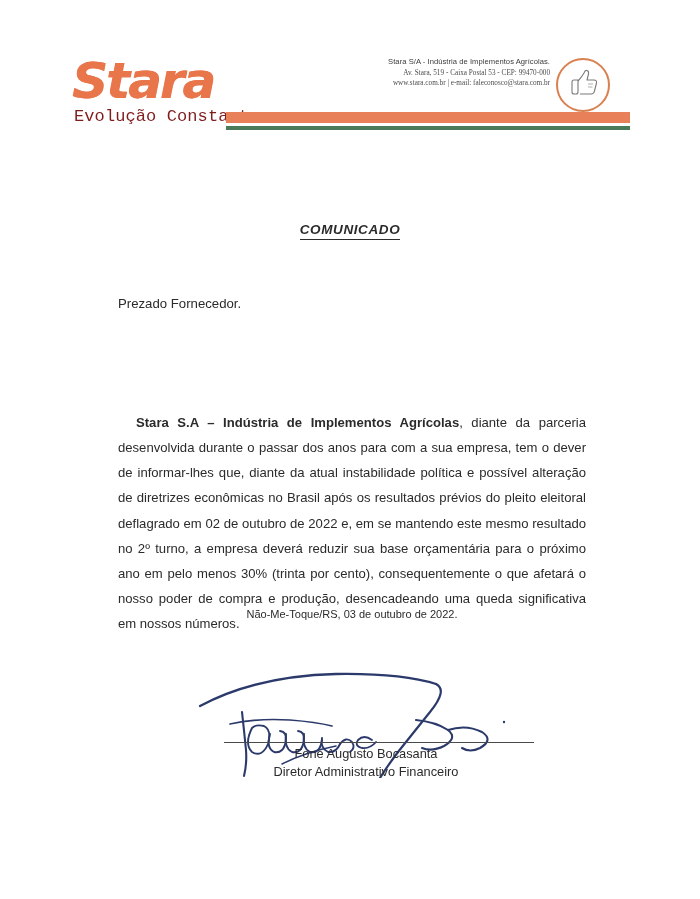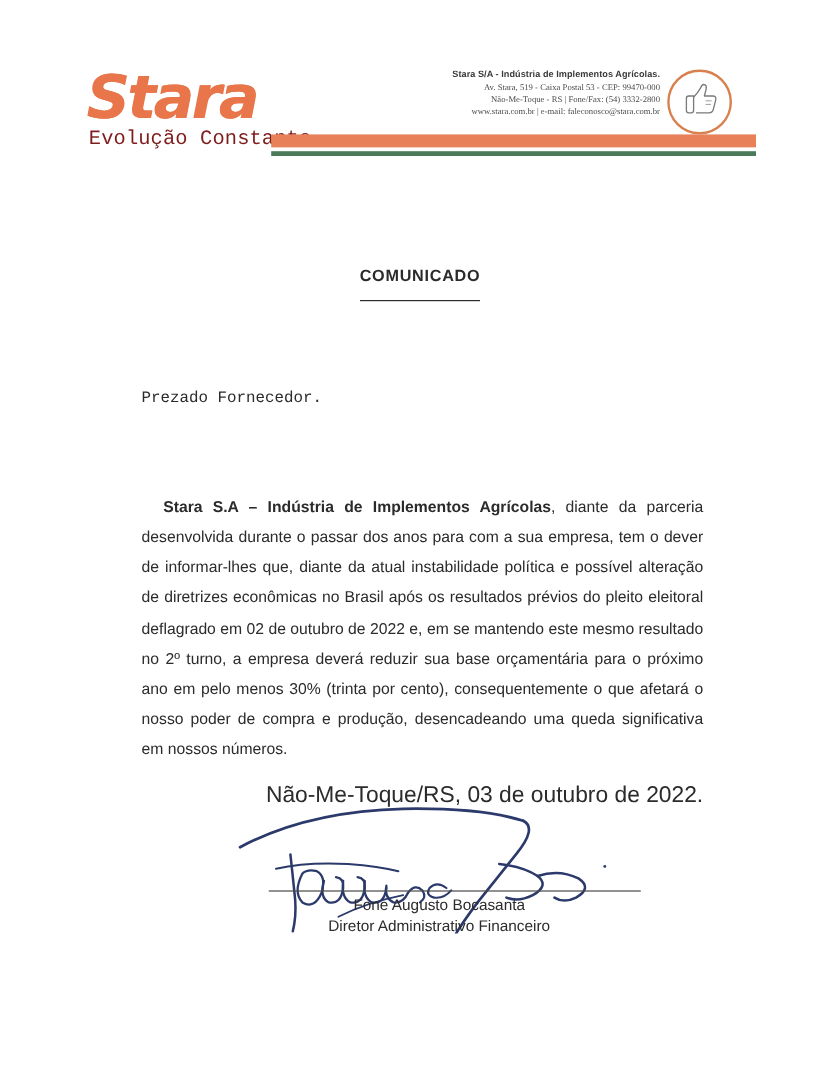--- a/index.html
+++ b/index.html
@@ -62,21 +62,21 @@
   .company-info {
     position: absolute;
     left: 300px;
     top: 57px;
     width: 250px;
     text-align: right;
     line-height: 1.42;
   }
   .company-name {
     font-size: 7.6px;
-    font-weight: bold;
+    font-weight: normal;
     color: #3a3a3a;
     letter-spacing: 0.05px;
     white-space: nowrap;
   }
   .company-line {
     font-size: 7.2px;
     color: #4a4a4a;
     letter-spacing: 0.02px;
     white-space: nowrap;
     font-family: Liberation Serif, serif;
@@ -119,30 +119,30 @@
     top: 222px;
     width: 700px;
     text-align: center;
     font-size: 13.5px;
     font-weight: bold;
     letter-spacing: 0.6px;
     color: #2b2b2b;
   }
   .doc-title span {
     border-bottom: 1.4px solid #2b2b2b;
-    padding-bottom: 13px;
+    padding-bottom: 2px;
+    font-style: italic;
   }
 
   .salutation {
     position: absolute;
     left: 118px;
-    top: 324px;
+    top: 296px;
     font-size: 13.2px;
     color: #2b2b2b;
-    font-family: Liberation Mono, monospace;
   }
 
   .body-paragraph {
     position: absolute;
     left: 118px;
     top: 397px;
     width: 468px;
     font-size: 13.1px;
     line-height: 1.92;
     text-align: justify;
@@ -153,24 +153,23 @@
   .body-paragraph .lead {
     font-weight: bold;
     margin-top: 24px;
   }
 
   .date-line {
     position: absolute;
     left: 118px;
     top: 608px;
     width: 468px;
-    text-align: right;
-    font-size: 19px;
-    color: #2b2b2b;
-    margin-top: 44px;
+    text-align: center;
+    font-size: 11px;
+    color: #2b2b2b;
   }
 
   
   .signature-area {
     position: absolute;
     left: 186px;
     top: 668px;
     width: 360px;
     height: 130px;
   }
@@ -215,21 +214,20 @@
   <div class="letterhead">
 
     <div class="logo-block">
       <div class="logo-wordmark">Stara</div>
       <div class="logo-tagline">Evolução Constante</div>
     </div>
 
     <div class="company-info">
       <div class="company-name">Stara S/A - Indústria de Implementos Agrícolas.</div>
       <div class="company-line">Av. Stara, 519 - Caixa Postal 53  - CEP: 99470-000</div>
-      <div class="company-line">Não-Me-Toque - RS | Fone/Fax: (54) 3332-2800</div>
       <div class="company-line">www.stara.com.br | e-mail: faleconosco@stara.com.br</div>
     </div>
 
     <div class="thumb-badge">
       <svg width="50" height="50" viewBox="0 0 50 50">
         <path d="M14 30 L14 22 Q14 20 16 20 L20 20 L20 32 Q20 34 18 34 L16 34 Q14 34 14 32 Z" fill="none" stroke="#7a7a7a" stroke-width="1.1"></path>
         <path d="M20 21 Q23 18 26 13 Q27 10 29 10.5 Q31 11 30.5 14 L29 20 L36 20 Q39 20 38.5 23 L36.5 31 Q36 34 33 34 L22 34" fill="none" stroke="#7a7a7a" stroke-width="1.1" stroke-linejoin="round"></path>
         <path d="M30 24 L35 24 M30 27 L34.5 27" stroke="#9a9a9a" stroke-width="0.8"></path>
       </svg>
     </div>

